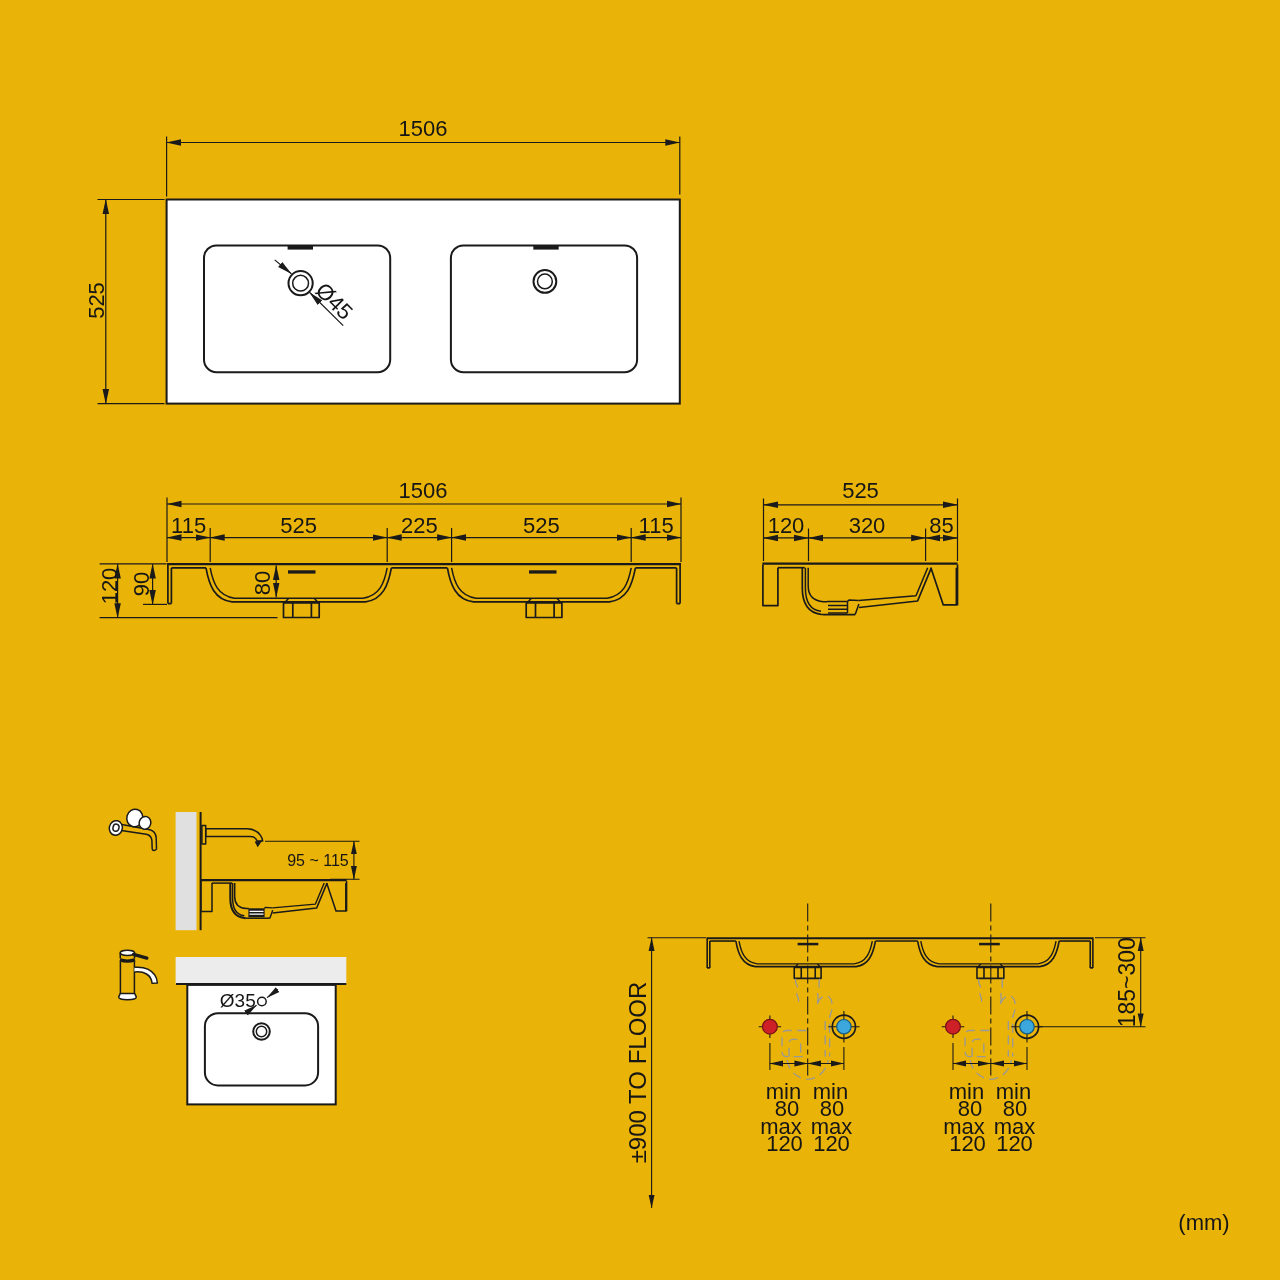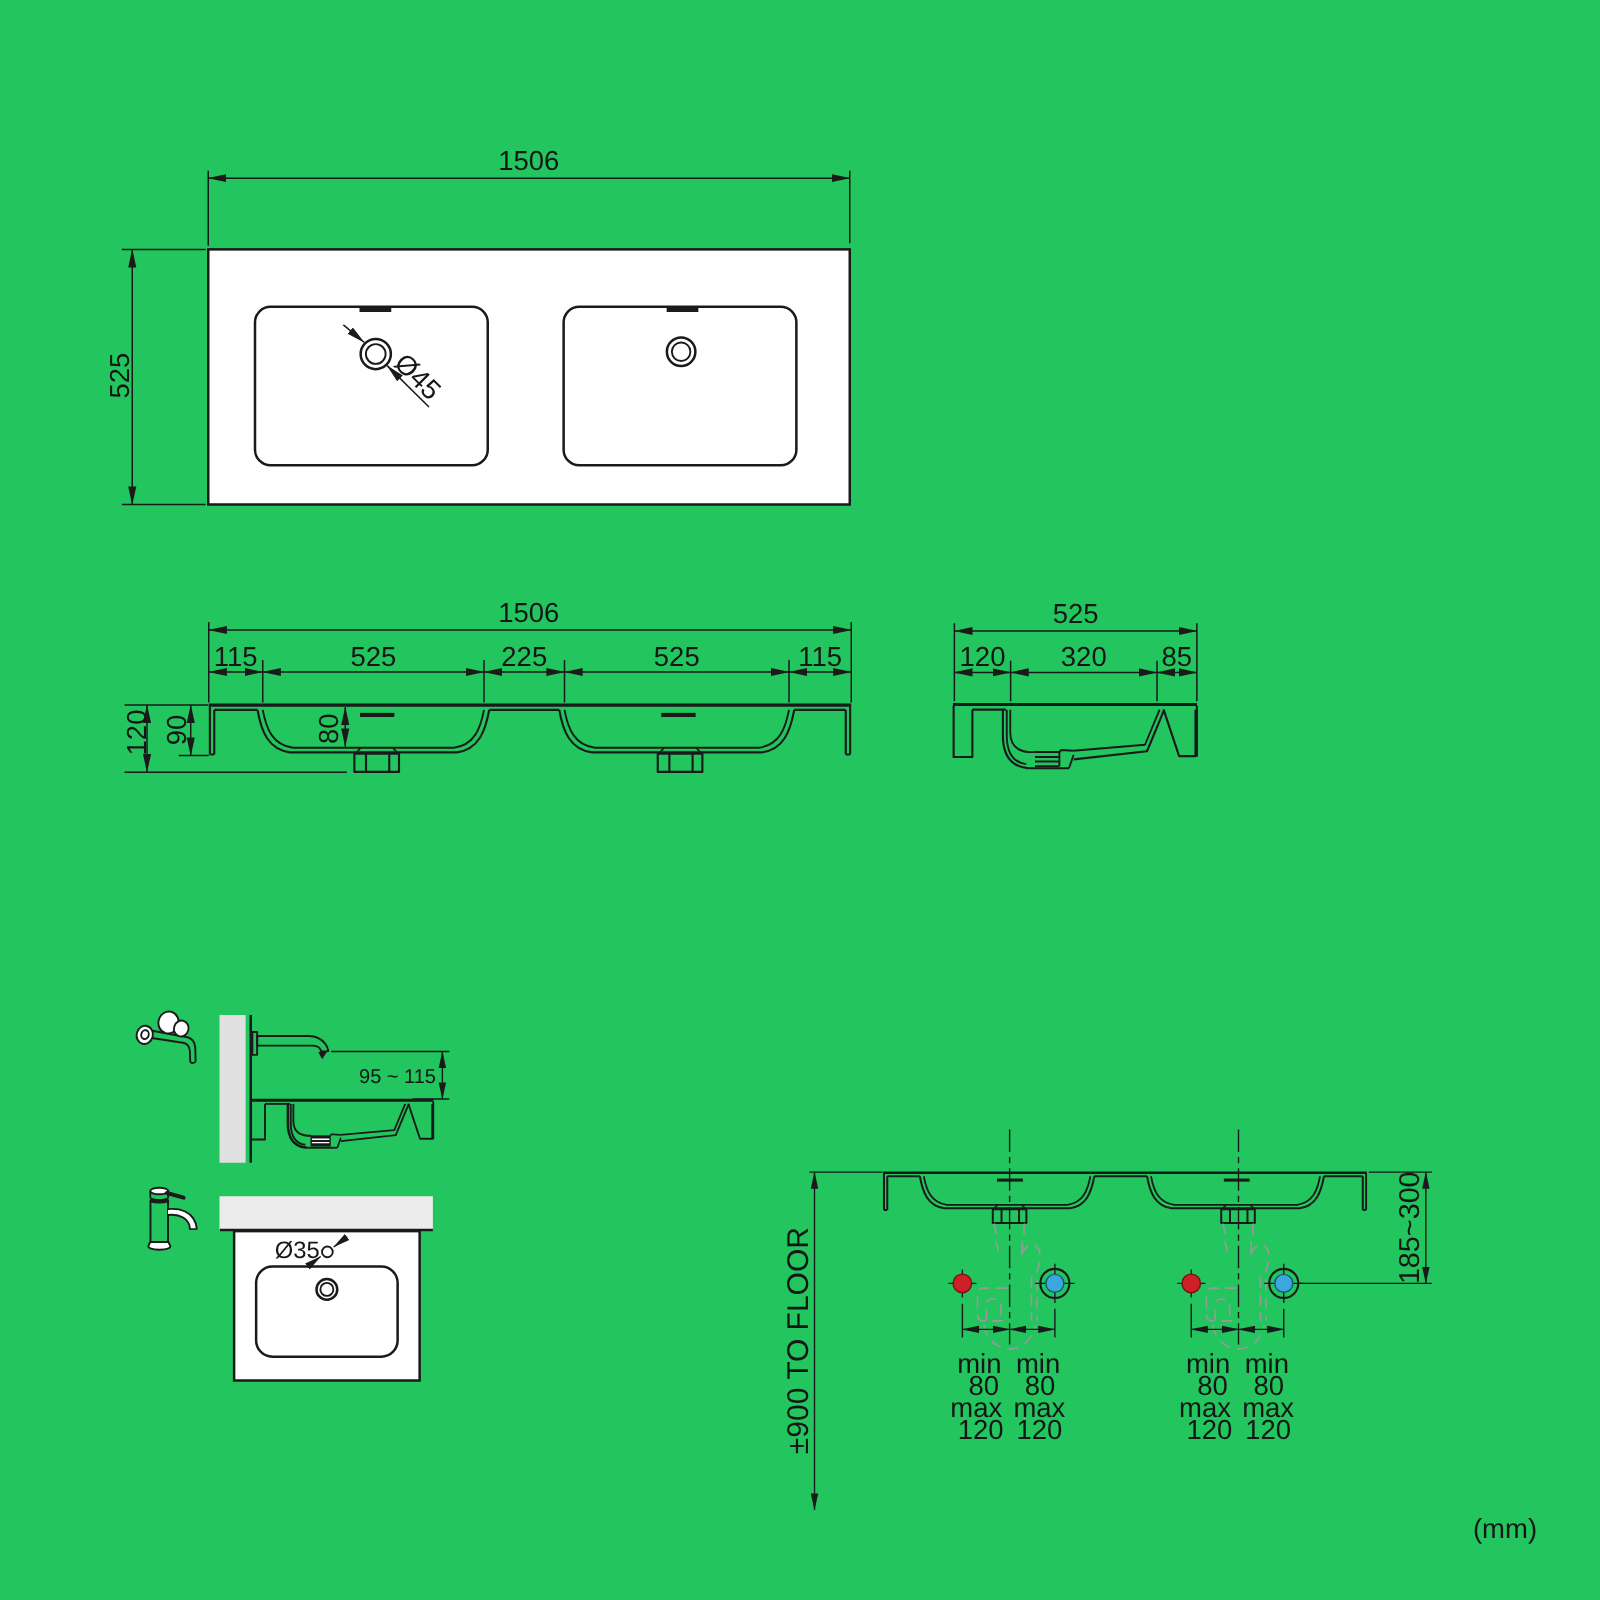--- a/index.html
+++ b/index.html
@@ -1,16 +1,16 @@
 <!DOCTYPE html>
 <html><head>
 <meta charset="utf-8">
 <style>
 html,body{margin:0;padding:0;background:#fff;}
-#page{width:1280px;height:1280px;position:relative;background:#22c55e;}
+#page{width:1280px;height:1280px;position:relative;background:#eab308;}
 text{font-family:"Liberation Sans",sans-serif;fill:#161616;}
 .t22{font-size:22px;}
 .t23{font-size:23px;}
 .t24{font-size:24px;}
 .t19{font-size:19px;}
 .t16{font-size:16px;}
 .o24{stroke:#1a1a1a;stroke-width:2.4;fill:none;stroke-linecap:butt;}
 .o2{stroke:#1a1a1a;stroke-width:2;fill:none;}
 .o2w{stroke:#1a1a1a;stroke-width:2;fill:#fff;}
 .o17{stroke:#1a1a1a;stroke-width:1.7;fill:none;stroke-linejoin:round;}

